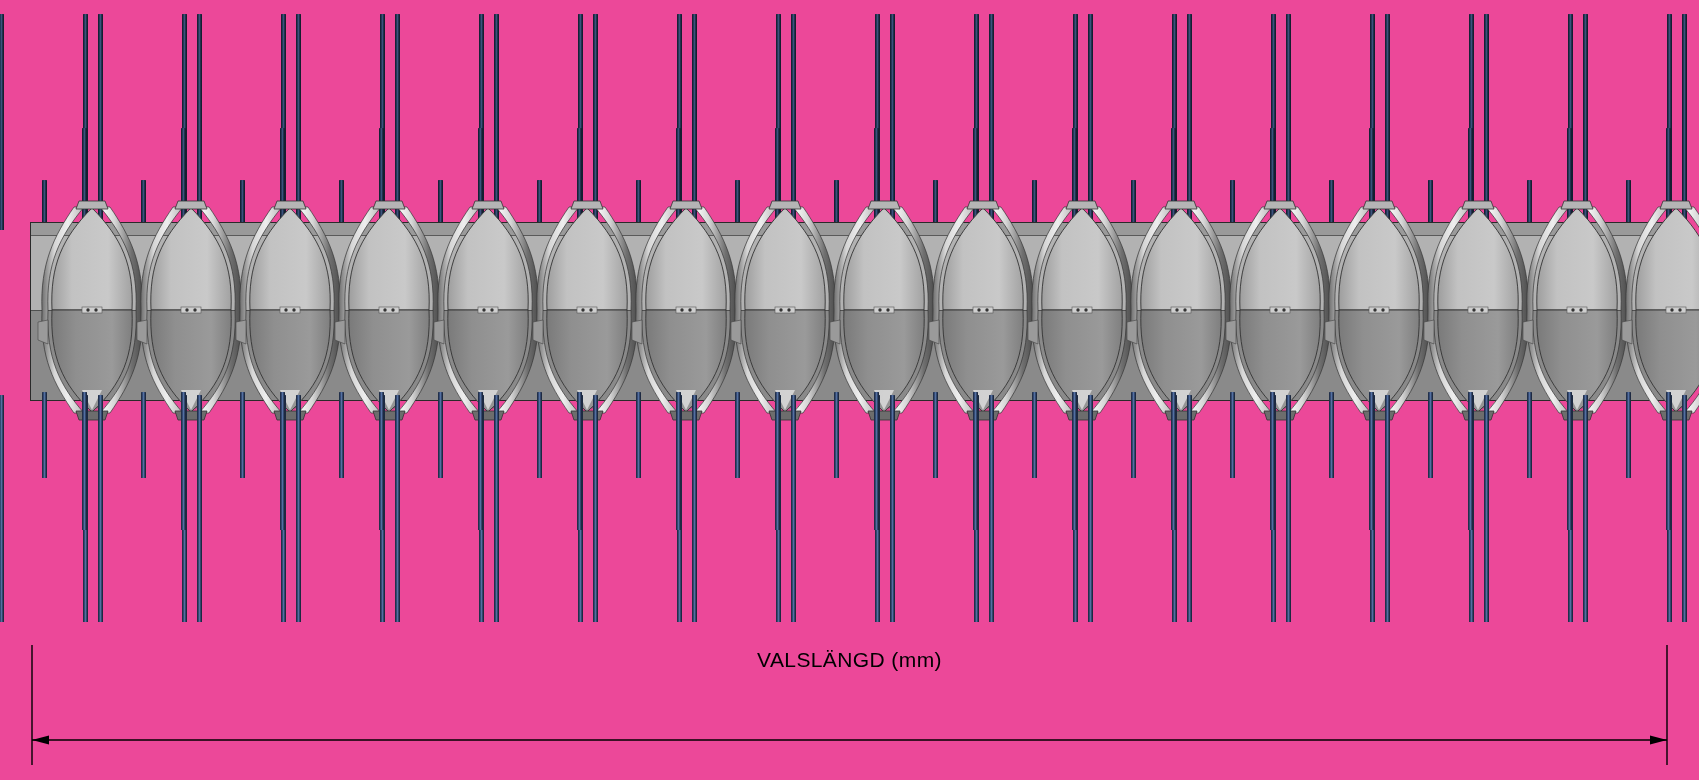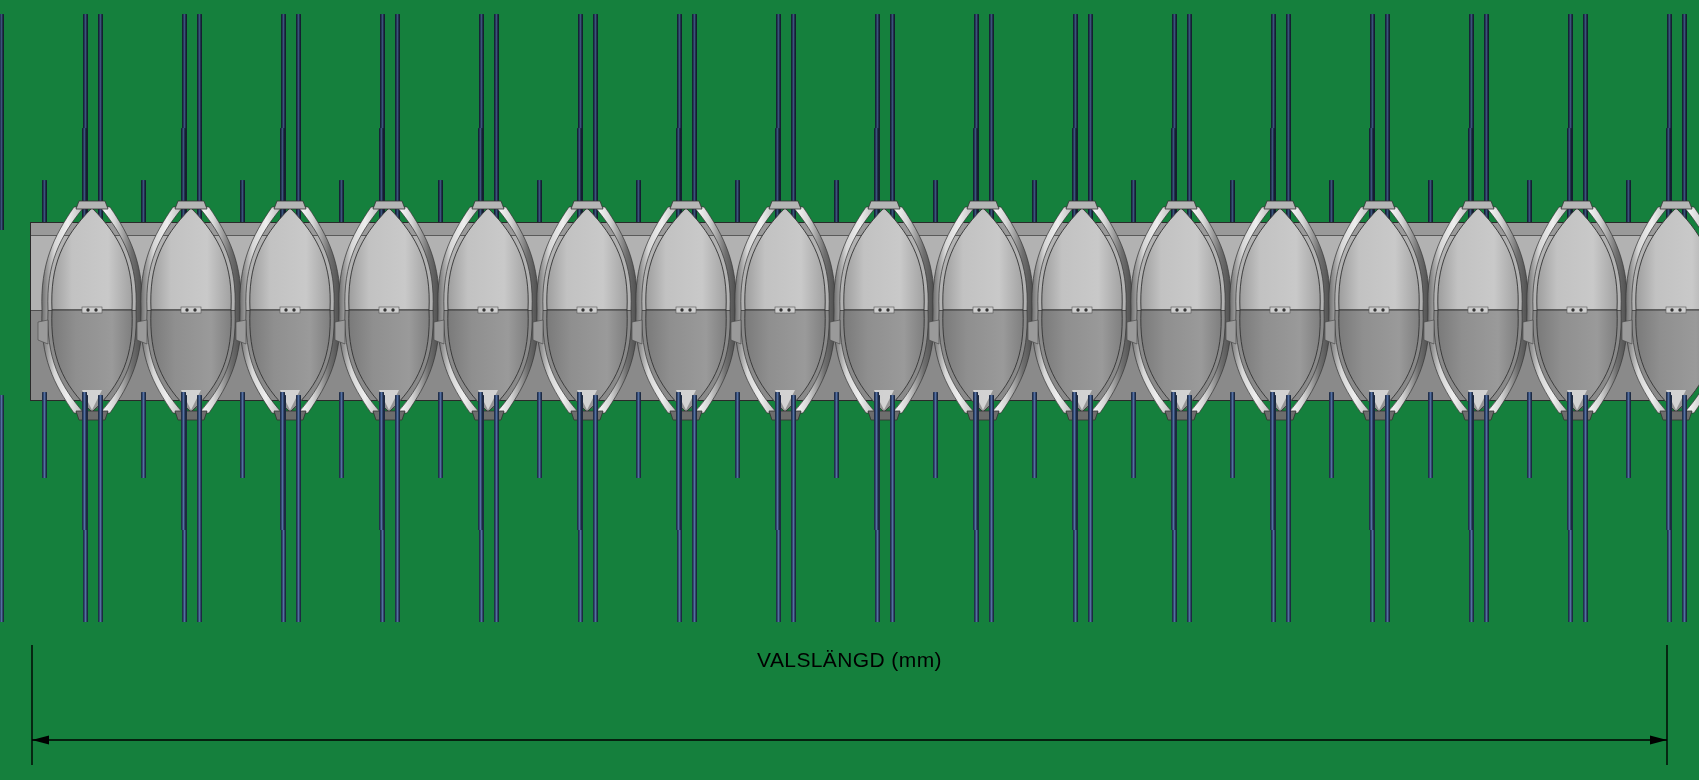--- a/index.html
+++ b/index.html
@@ -7,21 +7,21 @@
     padding: 0;
     background: #ffffff;
   }
   body {
     font-family: "Liberation Sans", sans-serif;
   }
   #stage {
     position: relative;
     width: 1699px;
     height: 780px;
-    background: #15803d;
+    background: #ec4899;
     overflow: hidden;
   }
   
   #roller-assembly {
     position: absolute;
     left: 0;
     top: 0;
     width: 1699px;
     height: 660px;
   }

